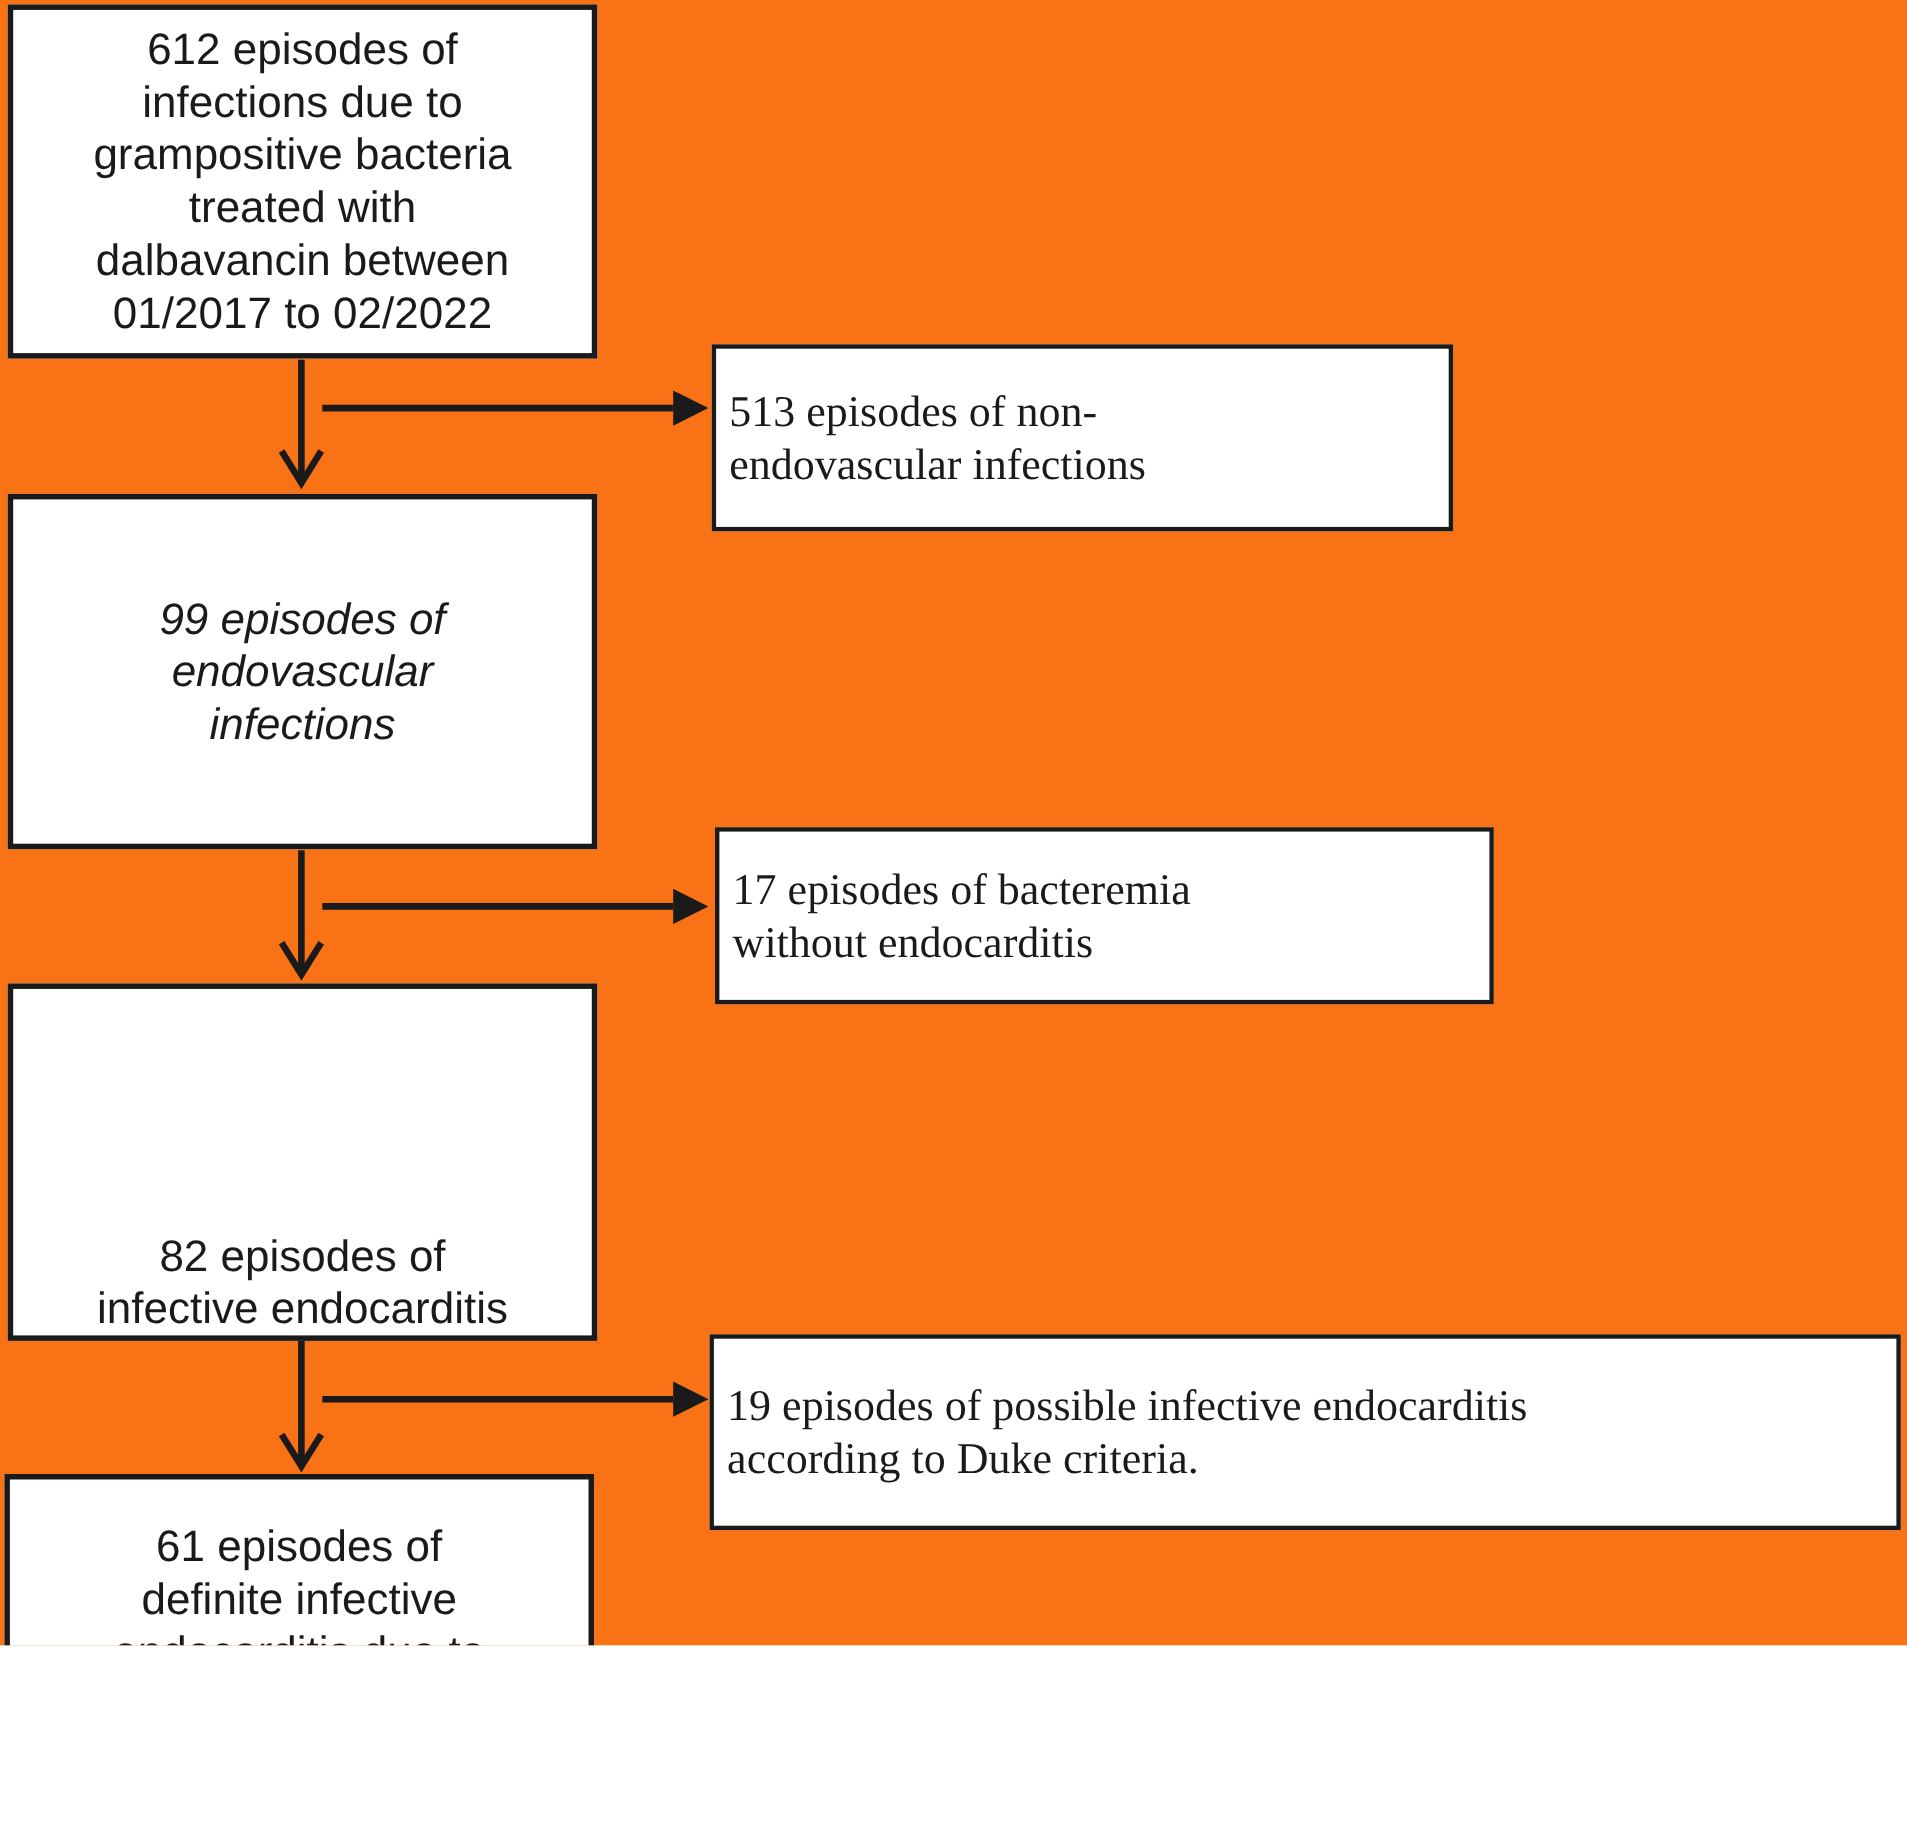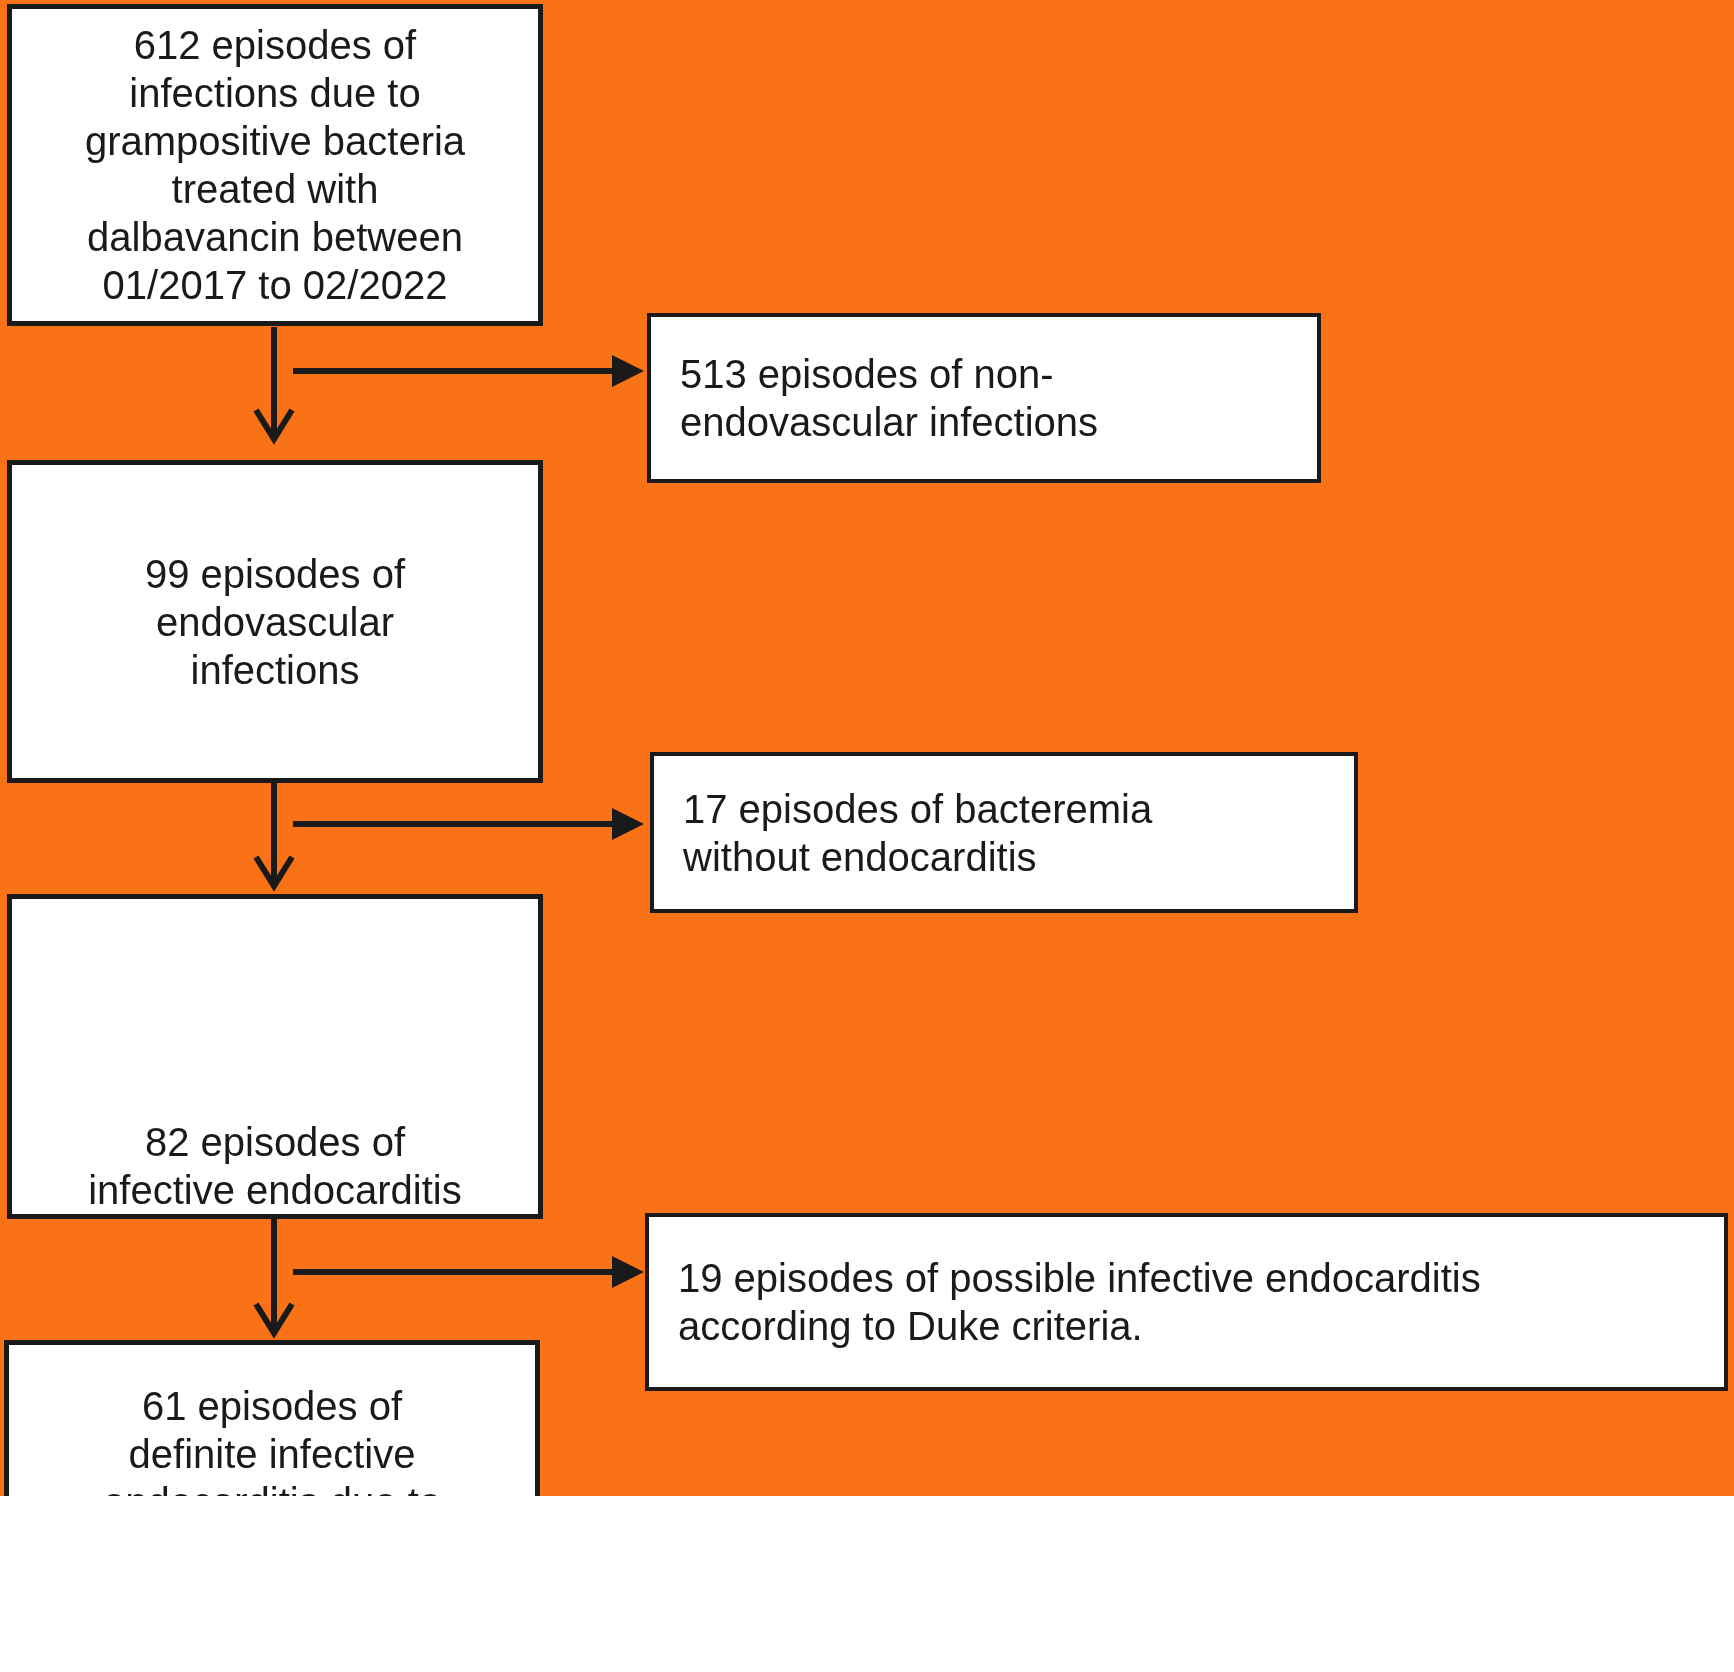--- a/index.html
+++ b/index.html
@@ -44,26 +44,27 @@
     font-size: 40px;
     line-height: 48px;
     color: #1a1a1a;
   }
   .node.main .node-text {
     width: 100%;
     text-align: center;
   }
   .node.side .node-text {
     text-align: left;
-    padding-left: 29px;
+    padding-left: 12px;
     padding-right: 8px;
+    font-family: Liberation Serif, serif;
   }
   
   #node-total        { left: 7px;   top: 4px;    width: 536px;  height: 322px; }
-  #node-endovascular { left: 7px;   top: 460px;  width: 536px;  height: 323px; }
+  #node-endovascular { left: 7px;   top: 449px;  width: 536px;  height: 323px; font-style: italic; }
   #node-infective    { left: 7px;   top: 894px;  width: 536px;  height: 325px; align-items: flex-end; }
   #node-definite     { left: 4px;   top: 1340px; width: 536px;  height: 323px; }
   #node-nonendo      { left: 647px; top: 313px;  width: 674px;  height: 170px; }
   #node-bacteremia   { left: 650px; top: 752px;  width: 708px;  height: 161px; }
   #node-possible     { left: 645px; top: 1213px; width: 1083px; height: 178px; }
 </style>
 </head>
 <body>
 
 <div class="canvas">

